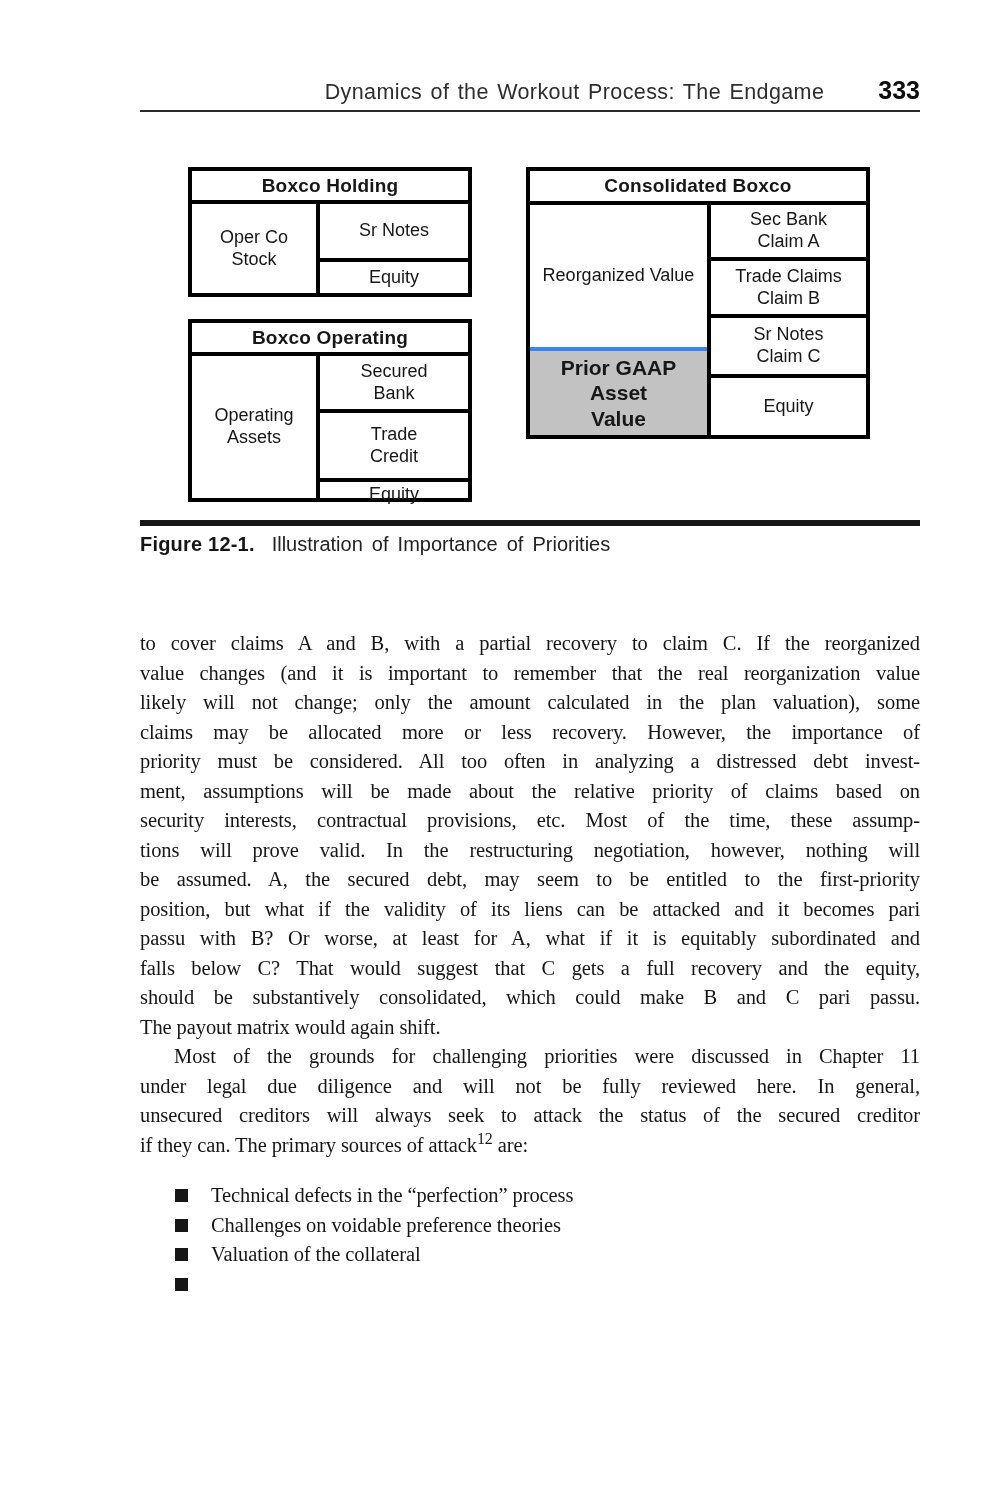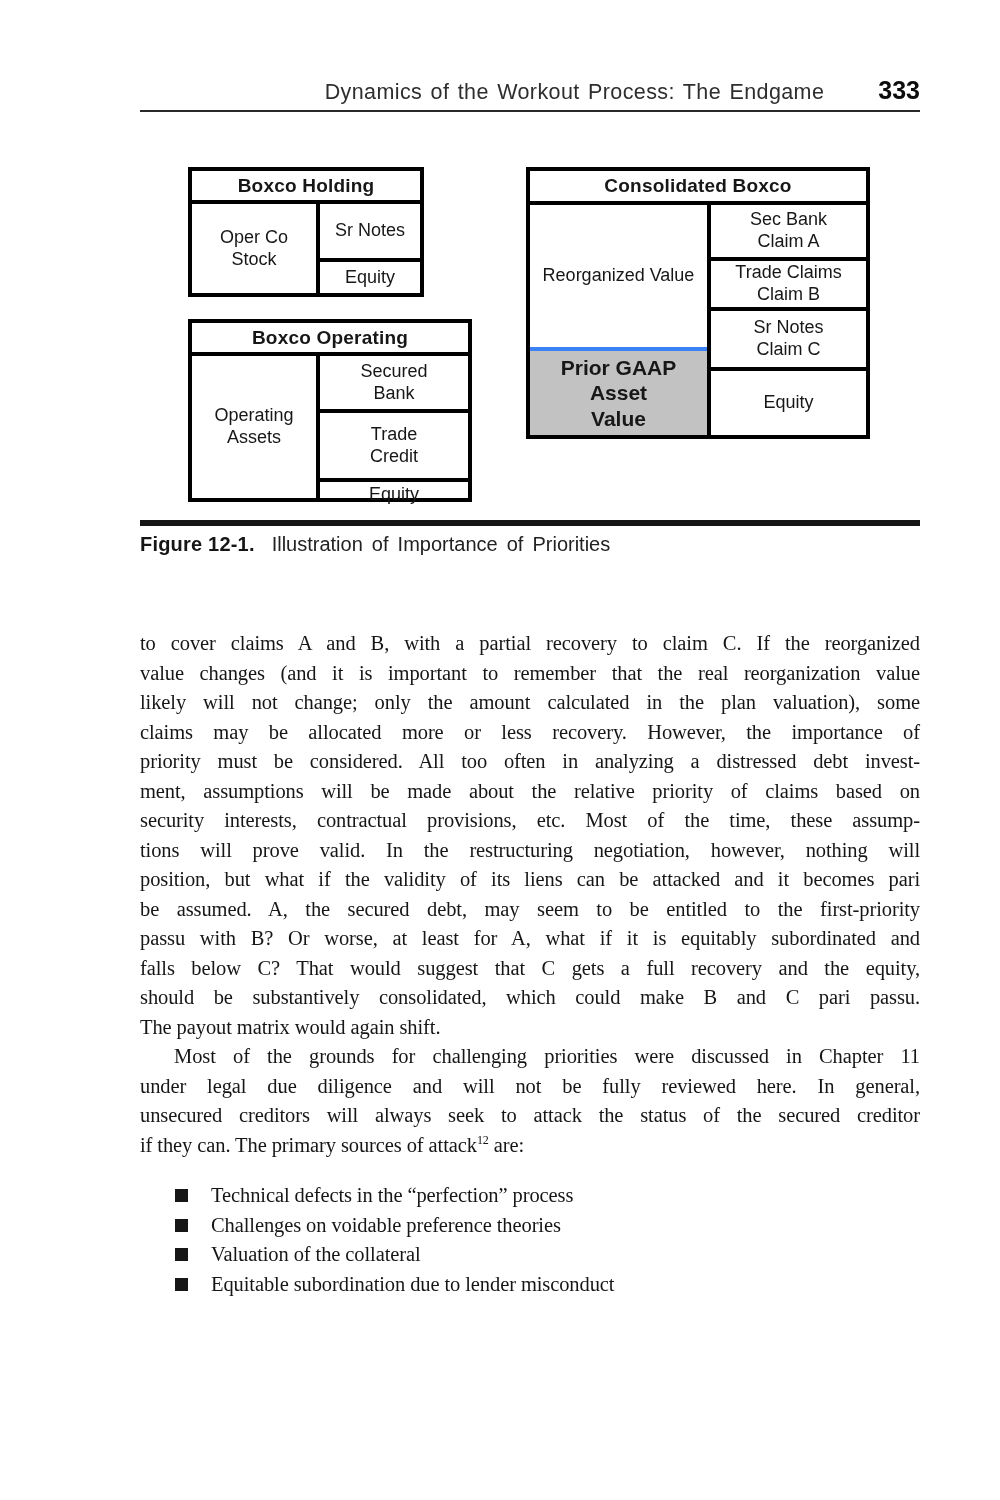--- a/index.html
+++ b/index.html
@@ -39,57 +39,57 @@
     font-weight: bold; font-size: 19px; letter-spacing: 0.2px;
   }
   .box-body { flex: 1; display: flex; min-height: 0; }
   .cellv {
     display: flex; align-items: center; justify-content: center;
     text-align: center; white-space: pre-line; padding: 2px;
   }
   .left-cell { width: 128px; flex: none; border-right: 4px solid #000; }
   .right-col { flex: 1; display: flex; flex-direction: column; min-width: 0; }
 
-  .holding  { left: 188px; top: 167px; width: 236px; height: 130px; }
+  .holding  { left: 188px; top: 167px; width: 284px; height: 130px; }
   .holding .rc-0 { height: 58px; flex: none; border-bottom: 4px solid #000; }
   .holding .rc-1 { flex: 1; }
 
   .operating { left: 188px; top: 319px; width: 284px; height: 183px; }
   .operating .rc-0 { height: 57px; flex: none; border-bottom: 4px solid #000; }
   .operating .rc-1 { height: 69px; flex: none; border-bottom: 4px solid #000; }
   .operating .rc-2 { flex: 1; }
 
   .consolidated { left: 526px; top: 167px; width: 344px; height: 272px; }
   .consolidated .box-title { height: 34px; }
   .con-left { width: 181px; flex: none; border-right: 4px solid #000; display: flex; flex-direction: column; }
   .con-rv   { flex: 1; }
   .con-gaap { height: 88px; flex: none; border-top: 4px solid #3b82f6; background: #c2c2c2; font-weight: bold; font-size: 21px; }
   .consolidated .rc-0 { height: 56px; flex: none; border-bottom: 4px solid #000; }
-  .consolidated .rc-1 { height: 50px; flex: none; border-bottom: 4px solid #000; }
+  .consolidated .rc-1 { height: 57px; flex: none; border-bottom: 4px solid #000; }
   .consolidated .rc-2 { height: 60px; flex: none; border-bottom: 4px solid #000; }
   .consolidated .rc-3 { flex: 1; }
 
   
   .fig-rule { position: absolute; left: 140px; top: 520px; width: 780px; height: 6px; background: #161616; }
   .caption  { position: absolute; left: 140px; top: 533px; font-size: 20px; }
   .cap-label { font-weight: bold; margin-right: 17px; letter-spacing: 0.2px; }
   .cap-text  { color: #222; word-spacing: 3.5px; }
 
   
   .bodytext {
     position: absolute;
     left: 140px; top: 629px; width: 780px;
     font-family: "Liberation Serif", serif;
     font-size: 20.5px; line-height: 29.5px;
     color: #161616; letter-spacing: -0.1px;
   }
   .ln        { text-align: justify; text-align-last: justify; }
   .ln.plain  { text-align: left;   text-align-last: left; }
   .ln.indent { text-indent: 34px; }
-  sup { font-size: 12px; line-height: 0; }
+  sup { font-size: 16px; line-height: 0; }
 
   .bullets { margin-top: 21px; list-style: none; }
   .bullets li { display: flex; align-items: center; height: 29.5px; padding-left: 35px; }
   .sq { width: 13px; height: 13px; background: #161616; margin-right: 23px; flex: none; }
 </style>
 </head>
 <body>
 
 <div class="page">
 
@@ -154,22 +154,22 @@
   <div class="bodytext">
     <div>
       <div class="ln">to cover claims A and B, with a partial recovery to claim C. If the reorganized</div>
       <div class="ln">value changes (and it is important to remember that the real reorganization value</div>
       <div class="ln">likely will not change; only the amount calculated in the plan valuation), some</div>
       <div class="ln">claims may be allocated more or less recovery. However, the importance of</div>
       <div class="ln">priority must be considered. All too often in analyzing a distressed debt invest-</div>
       <div class="ln">ment, assumptions will be made about the relative priority of claims based on</div>
       <div class="ln">security interests, contractual provisions, etc. Most of the time, these assump-</div>
       <div class="ln">tions will prove valid. In the restructuring negotiation, however, nothing will</div>
+      <div class="ln">be assumed. A, the secured debt, may seem to be entitled to the first-priority</div>
       <div class="ln">position, but what if the validity of its liens can be attacked and it becomes pari</div>
-      <div class="ln">be assumed. A, the secured debt, may seem to be entitled to the first-priority</div>
       <div class="ln">passu with B? Or worse, at least for A, what if it is equitably subordinated and</div>
       <div class="ln">falls below C? That would suggest that C gets a full recovery and the equity,</div>
       <div class="ln">should be substantively consolidated, which could make B and C pari passu.</div>
       <div class="ln plain">The payout matrix would again shift.</div>
     </div>
     <div>
       <div class="ln indent">Most of the grounds for challenging priorities were discussed in Chapter 11</div>
       <div class="ln">under legal due diligence and will not be fully reviewed here. In general,</div>
       <div class="ln">unsecured creditors will always seek to attack the status of the secured creditor</div>
       <div class="ln plain"><span>if they can. The primary sources of attack</span><sup>12</sup><span> are:</span></div>
@@ -182,18 +182,17 @@
       <li>
           <span class="sq"></span>
           <span>Challenges on voidable preference theories</span>
         </li>
       <li>
           <span class="sq"></span>
           <span>Valuation of the collateral</span>
         </li>
       <li>
           <span class="sq"></span>
-          <span>Equitable subordination due to lender misconduct</span>
         </li>
     </ul>
   </div>
 
 </div>
 
 </body></html>

